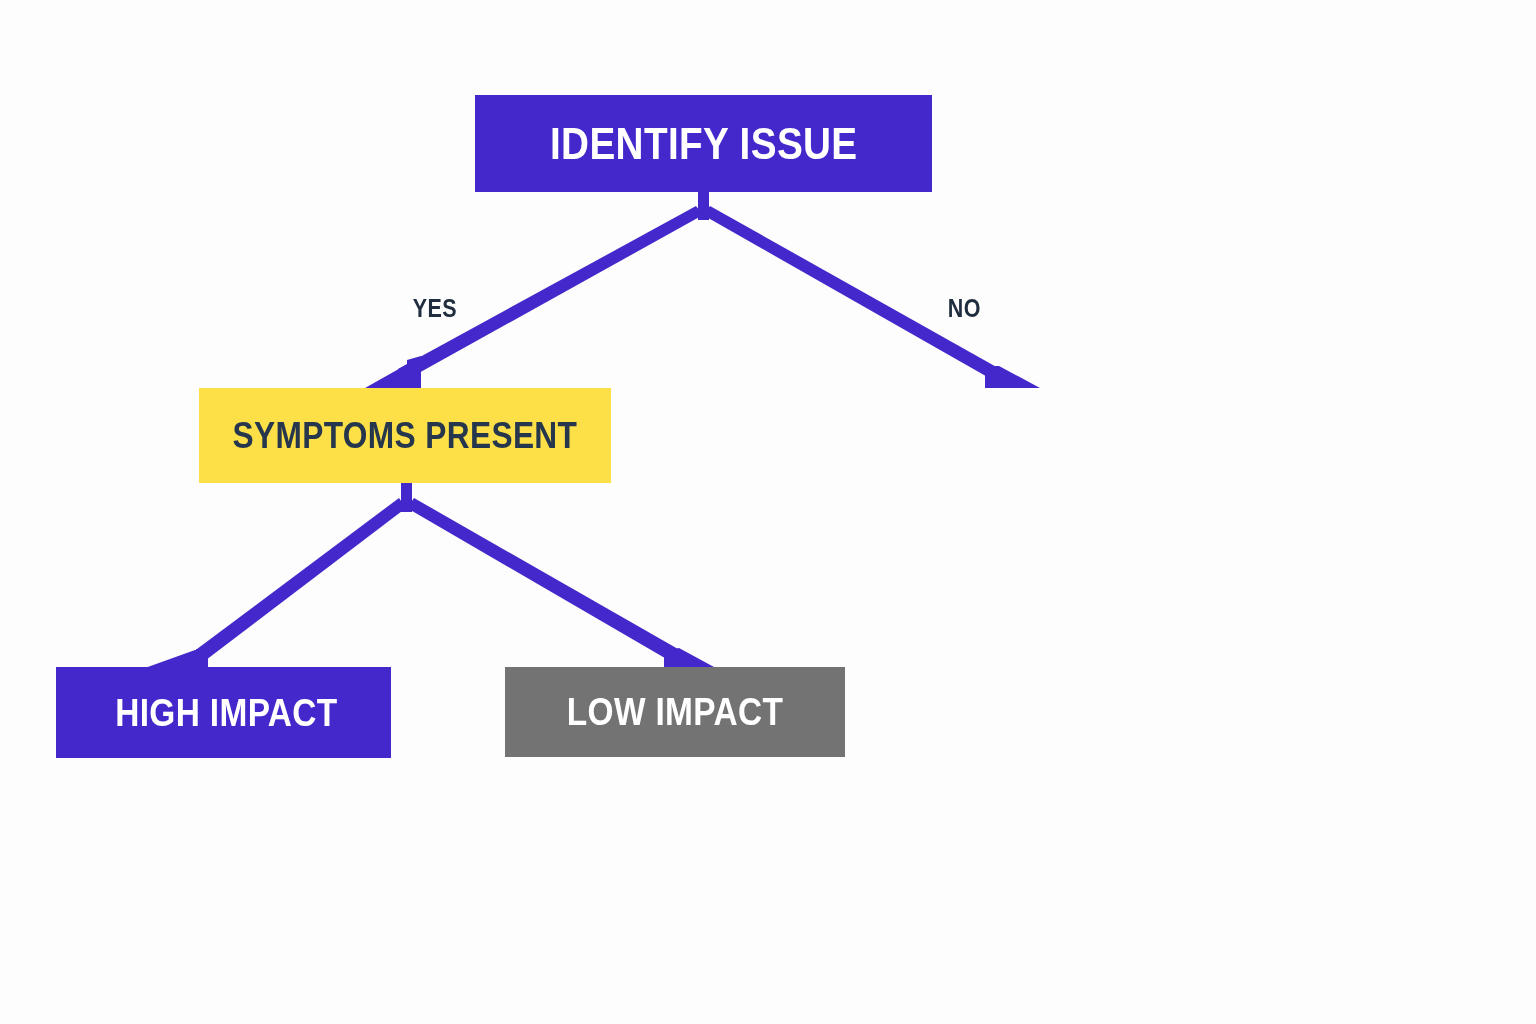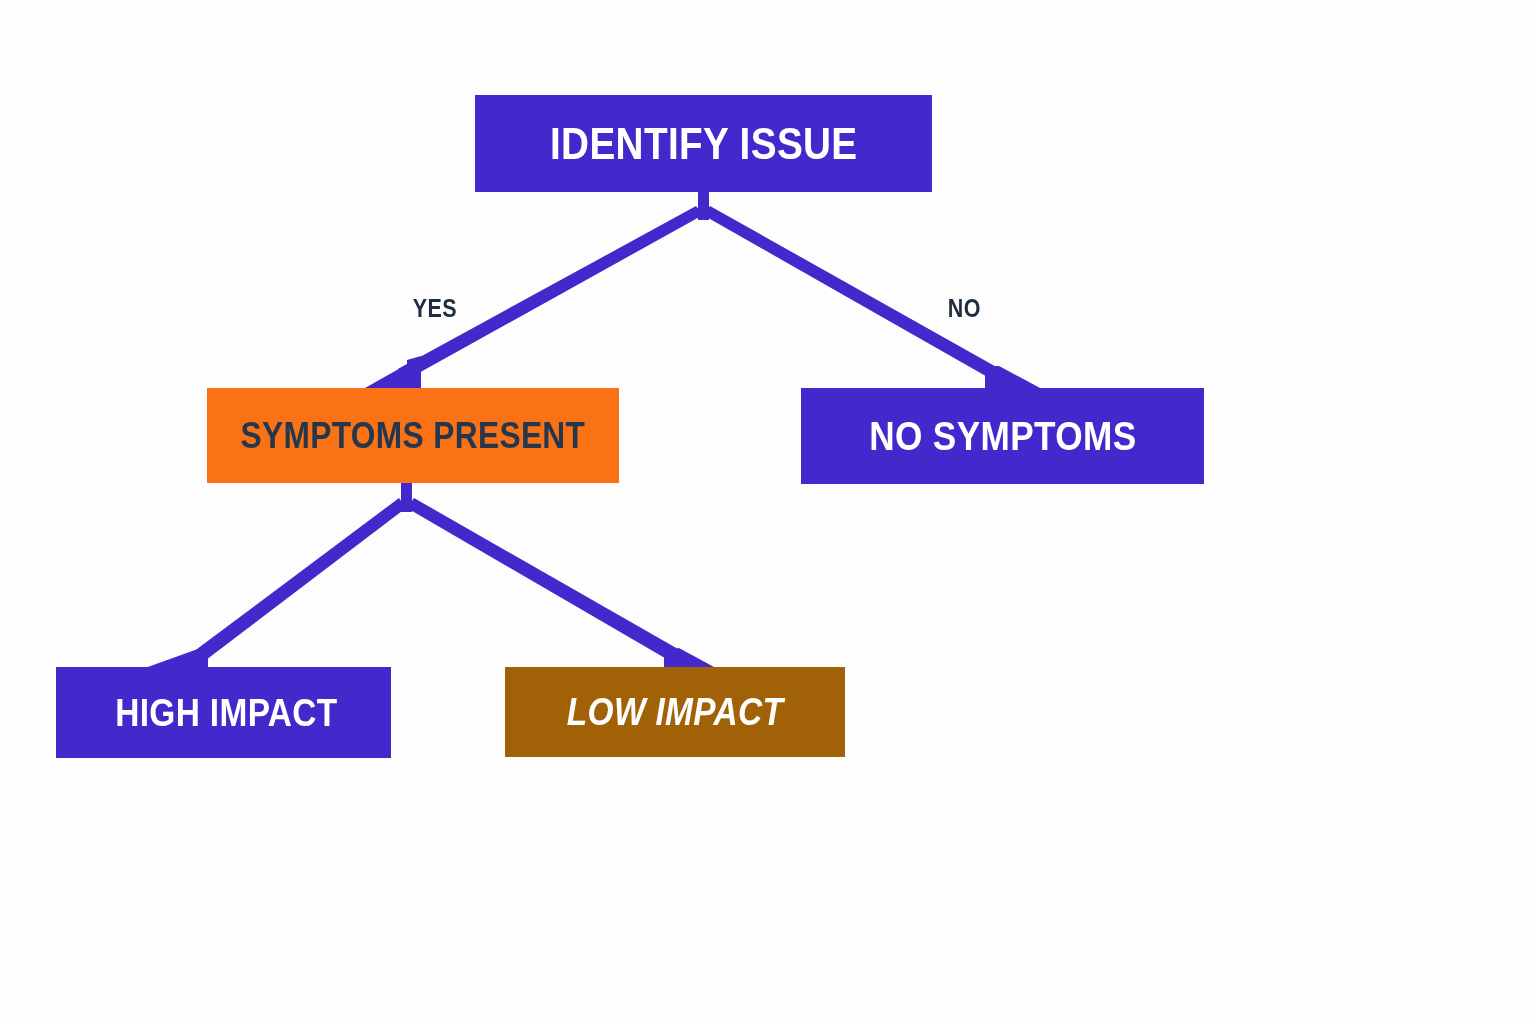--- a/index.html
+++ b/index.html
@@ -85,32 +85,29 @@
 
     <path d="M 414 498 L 678 649 L 670 661 L 407 508 Z" fill="#4528cc"></path>
     <path d="M 664 652 L 679 648 L 714 667 L 664 667 Z" fill="#4528cc"></path>
 
   </svg>
 
   <div class="node-box node-primary" id="node-identify-issue" style="left: 475px; top: 95px; width: 457px; height: 97px; background: rgb(69, 40, 204);">
     <span class="node-label" style="font-size: 44px; color: rgb(255, 255, 255);">IDENTIFY ISSUE</span>
   </div>
 
-  <div class="node-box node-alt" id="node-symptoms-present" style="left: 199px; top: 388px; width: 412px; height: 95px; background: #f97316; margin-left: 8px;">
+  <div class="node-box node-alt" id="node-symptoms-present" style="left: 199px; top: 388px; width: 412px; height: 95px; background: #fde047;">
     <span class="node-label" style="font-size: 36px; color: rgb(38, 55, 77);">SYMPTOMS PRESENT</span>
   </div>
 
-  <div class="node-box node-primary" id="node-no-symptoms" style="left: 801px; top: 388px; width: 403px; height: 96px; background: rgb(69, 40, 204);">
-    <span class="node-label" style="font-size: 40px; color: rgb(255, 255, 255);">NO SYMPTOMS</span>
-  </div>
 
   <div class="node-box node-primary" id="node-high-impact" style="left: 56px; top: 667px; width: 335px; height: 91px; background: rgb(69, 40, 204); padding-left: 6px;">
     <span class="node-label" style="font-size: 38px; color: rgb(255, 255, 255);">HIGH IMPACT</span>
   </div>
 
-  <div class="node-box node-primary" id="node-low-impact" style="left: 505px; top: 667px; width: 340px; height: 90px; background: #a16207; font-style: italic;">
+  <div class="node-box node-primary" id="node-low-impact" style="left: 505px; top: 667px; width: 340px; height: 90px; background: #737373;">
     <span class="node-label" style="font-size: 38px; color: rgb(255, 255, 255);">LOW IMPACT</span>
   </div>
 
   <div class="edge-label" id="edge-label-yes" style="left: 409px; top: 294px; color: rgb(31, 45, 63);">YES</div>
   <div class="edge-label" id="edge-label-no" style="left: 945px; top: 294px; color: rgb(31, 45, 63);">NO</div>
 
 </div>
 
 </body></html>

